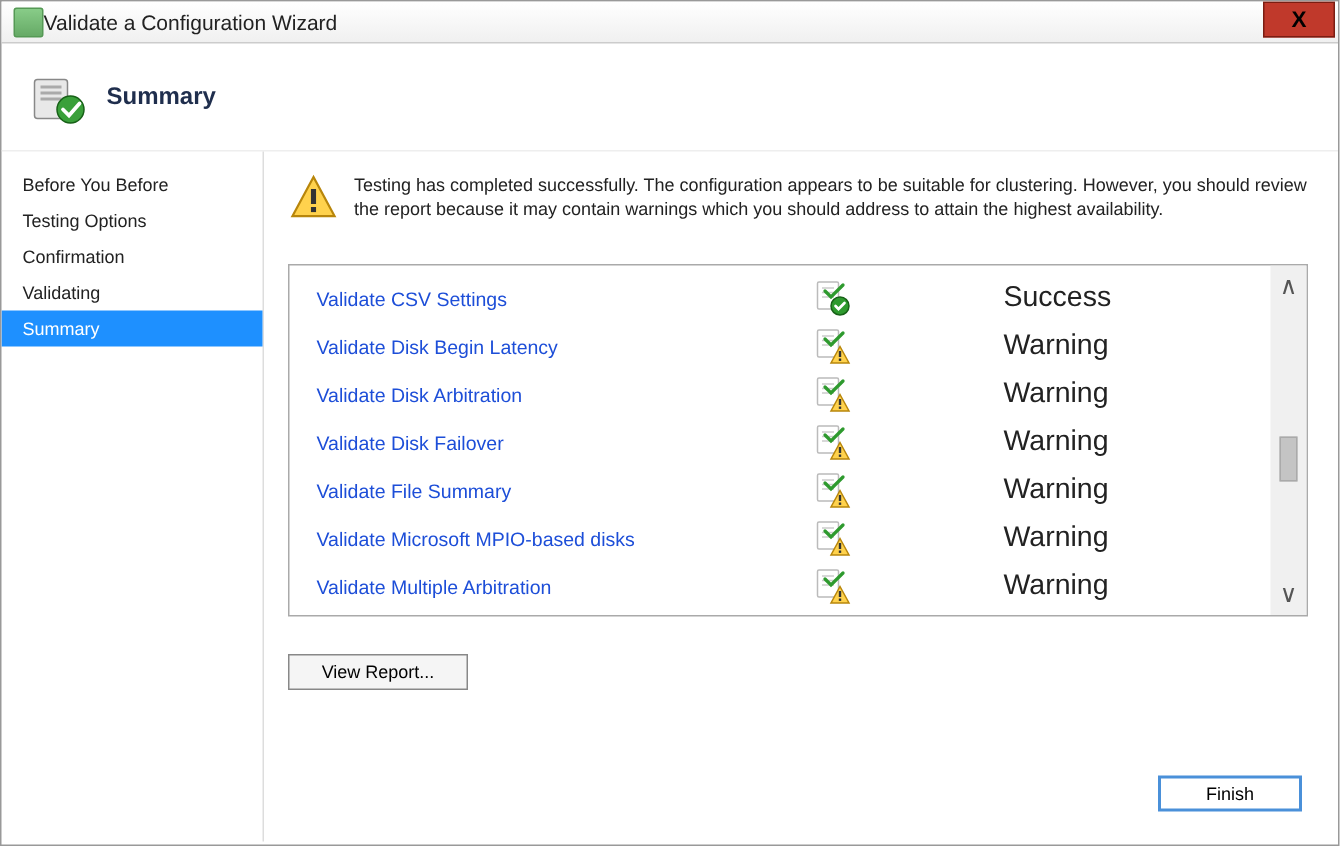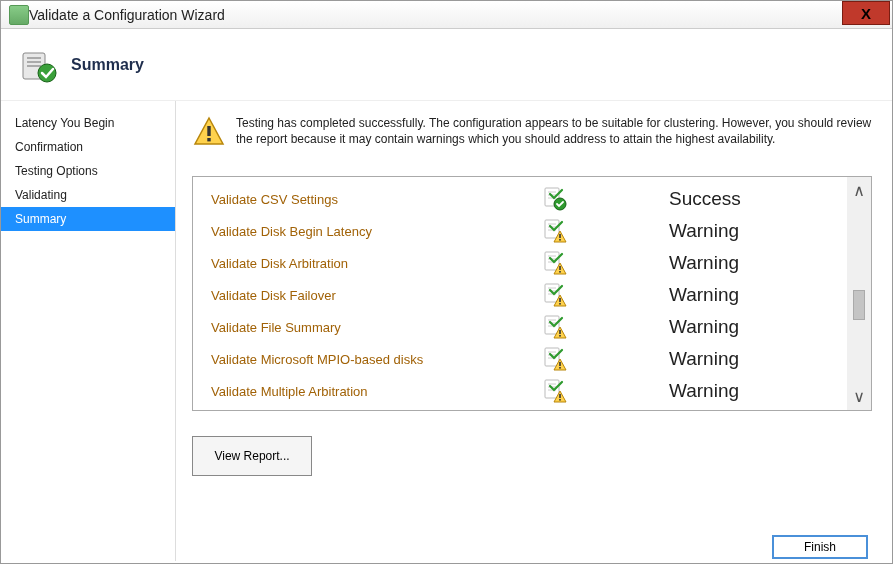--- a/index.html
+++ b/index.html
@@ -93,21 +93,21 @@
   }
   .result-row {
     display: flex;
     align-items: center;
     height: 32px;
     padding-left: 18px;
   }
   .result-name {
     width: 330px;
     font-size: 13px;
-    color: #a16207;
+    color: #1d4ed8;
   }
   .result-icon {
     width: 28px; height: 28px;
     margin-right: 100px;
     display: flex; align-items: center; justify-content: center;
   }
   .result-status {
     font-size: 19px;
     color: #222;
   }
@@ -127,29 +127,29 @@
   .scroll-thumb {
     width: 12px; height: 30px; background: #c4c4c4; border: 1px solid #aaa;
     margin-top: 90px;
   }
   .scroll-track { flex: 1; display: flex; flex-direction: column; align-items: center; }
   .footer-text {
     font-size: 12px; color: #222; line-height: 1.4; margin-top: 8px;
     display: flex; justify-content: space-between; align-items: flex-start;
   }
   .view-report-btn {
-    width: 120px; height: 40px;
+    width: 120px; height: 24px;
     background: #f5f5f5;
     border: 1px solid #888;
     font-size: 12px;
     cursor: pointer;
   }
   .bottom-buttons {
     position: absolute;
-    bottom: 4px; right: 24px;
+    bottom: 22px; right: 24px;
   }
   .finish-btn {
     width: 96px; height: 24px;
     background: #fff;
     border: 2px solid #4a90d9;
     font-size: 12px;
     cursor: pointer;
   }
   
   .doc-svg { width: 26px; height: 26px; }
@@ -172,23 +172,23 @@
       <rect x="6" y="18" width="14" height="2" fill="#aaa"></rect>
       <circle cx="26" cy="26" r="9" fill="#3aa03a" stroke="#176117" stroke-width="1"></circle>
       <path d="M21 26 l4 4 l7 -8" stroke="#fff" stroke-width="2.5" fill="none" stroke-linecap="round"></path>
     </svg>
   </div>
   <div class="header-title">Summary</div>
 </div>
 
 <div class="content">
   <div class="sidebar">
-    <div class="sidebar-item">Latency You Begin</div>
+    <div class="sidebar-item">Before You Before</div>
+    <div class="sidebar-item">Testing Options</div>
     <div class="sidebar-item">Confirmation</div>
-    <div class="sidebar-item">Testing Options</div>
     <div class="sidebar-item">Validating</div>
     <div class="sidebar-item active">Summary</div>
   </div>
 
   <div class="main">
     <div class="msg-row">
       <div class="msg-icon">
         <svg viewBox="0 0 34 34">
           <polygon points="17,3 31,29 3,29" fill="#ffd24d" stroke="#b8860b" stroke-width="1.5"></polygon>
           <rect x="15.3" y="11" width="3.4" height="10" fill="#333"></rect>

